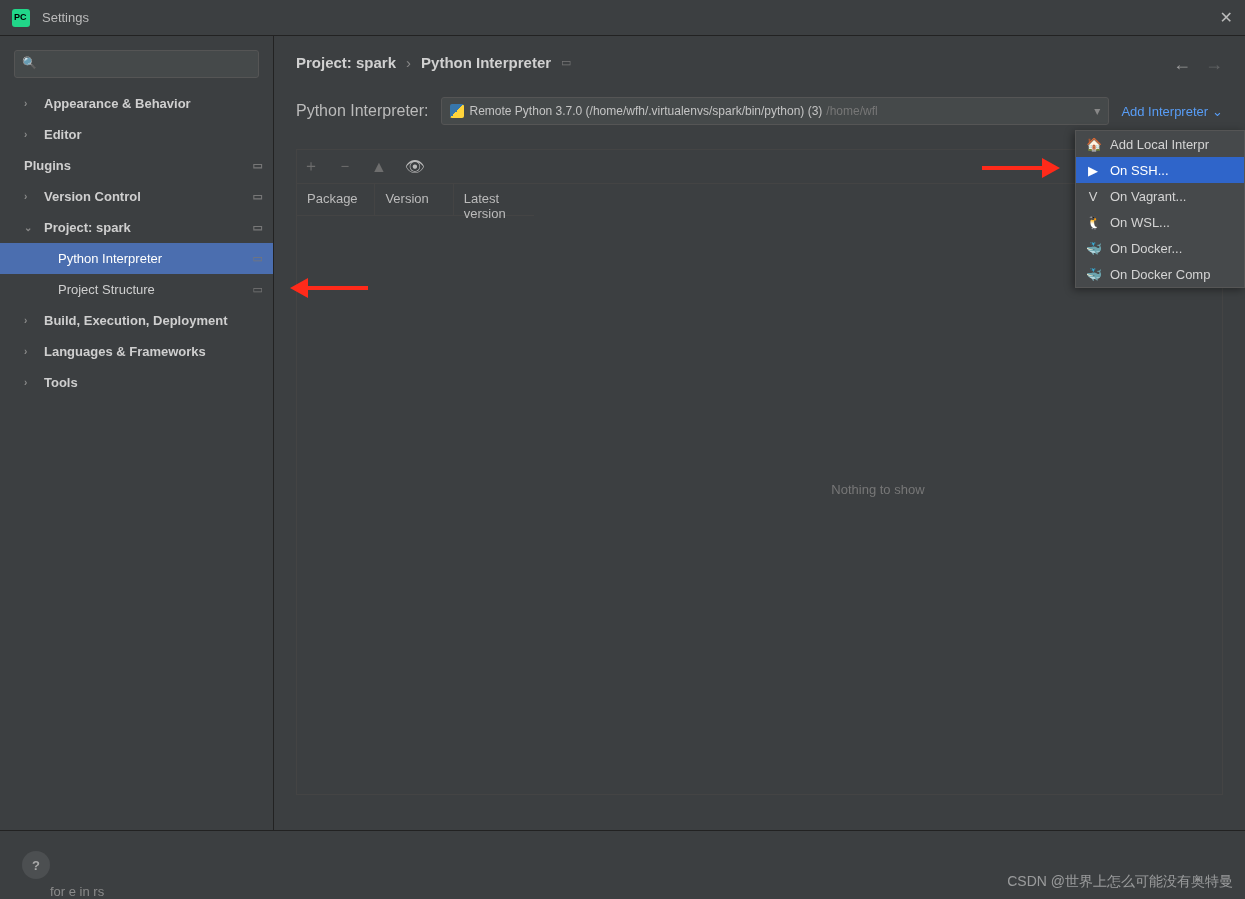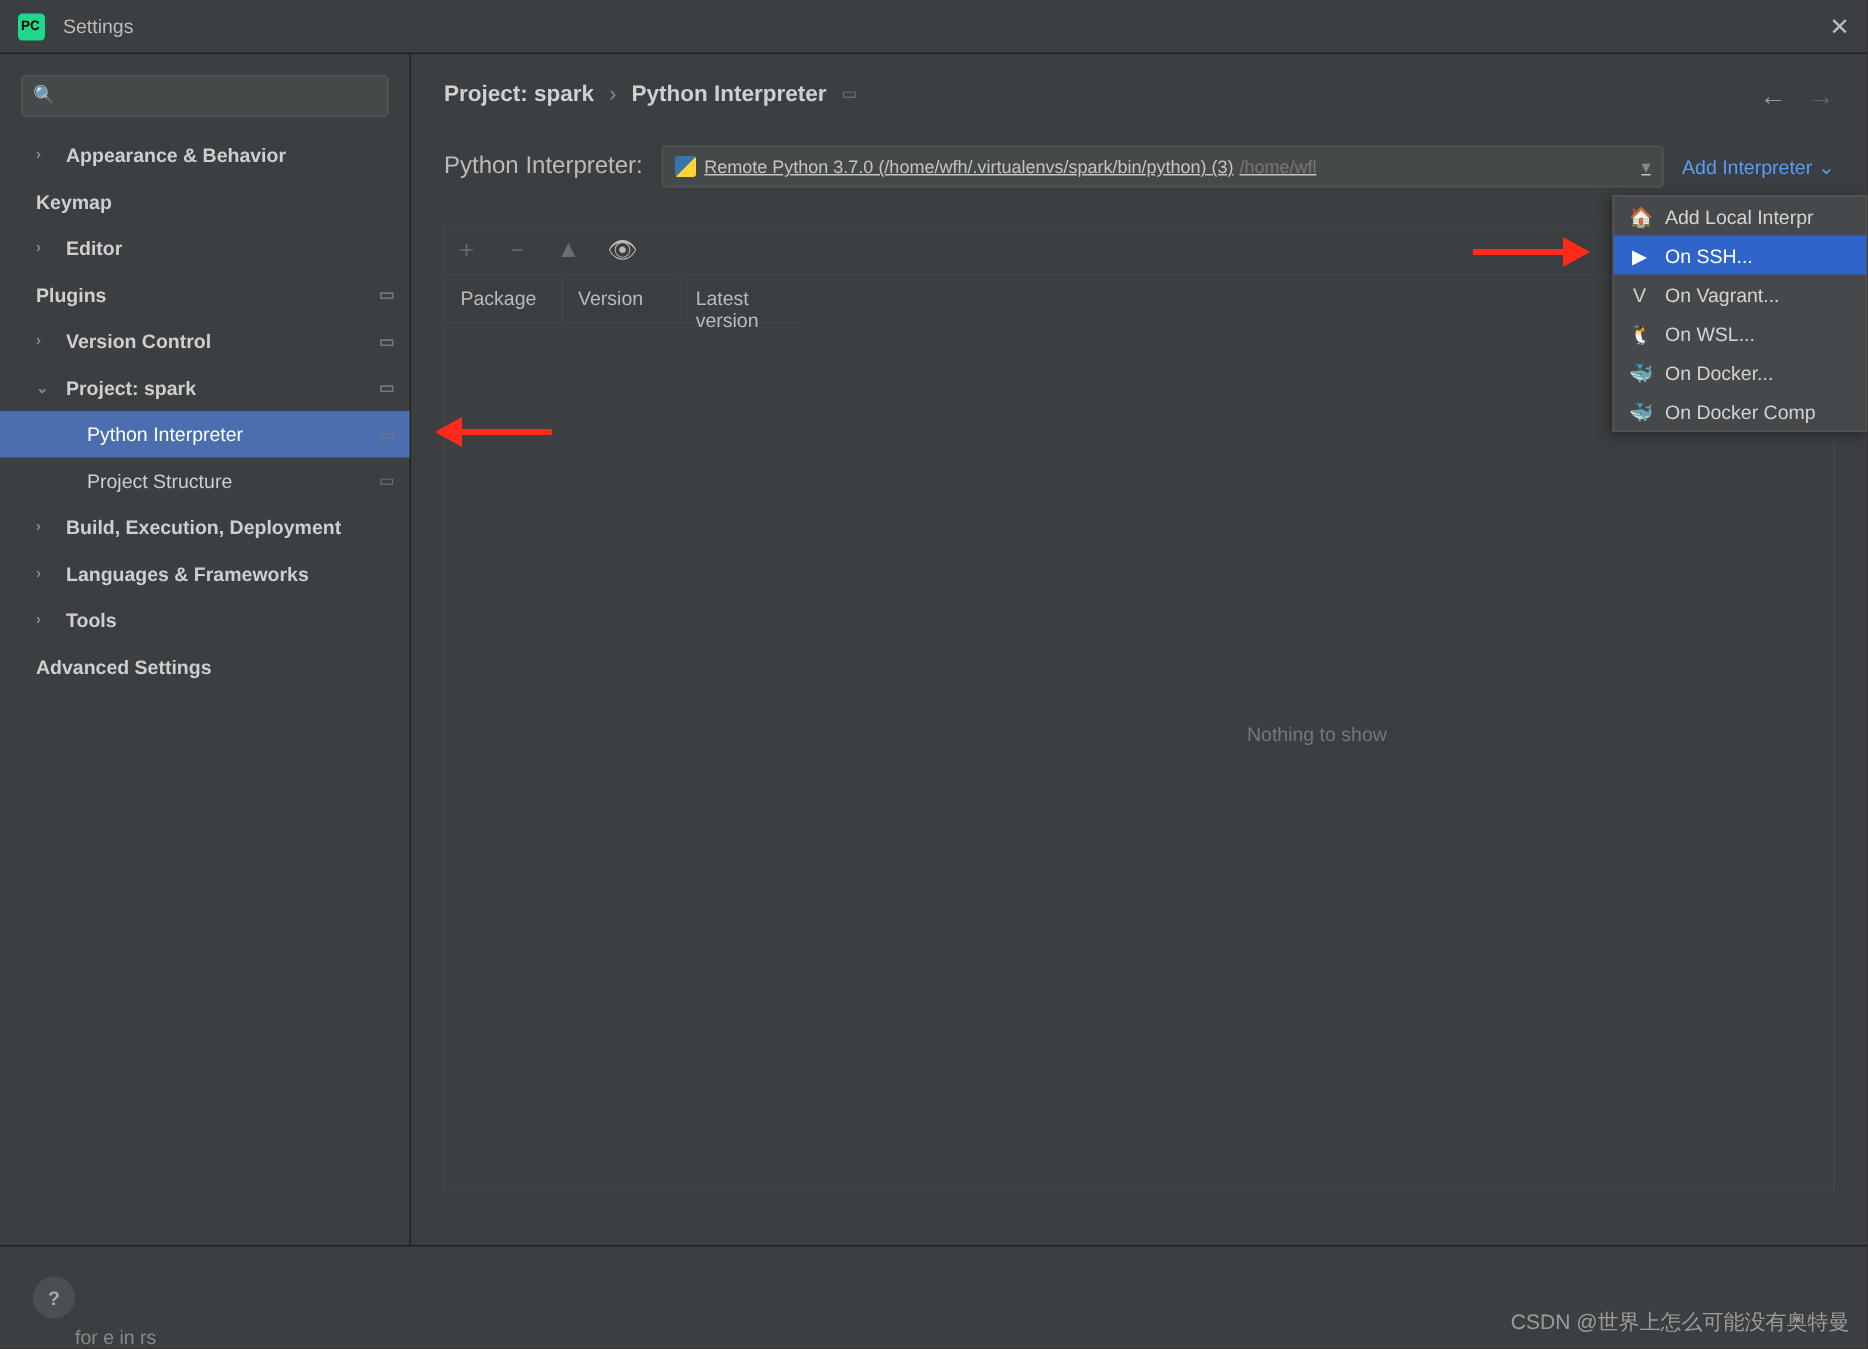--- a/index.html
+++ b/index.html
@@ -23,21 +23,21 @@
   .tree-item.sub { padding-left: 58px; font-weight: normal; }
   .tree-item.selected { background: #4b6eaf; color: #fff; }
   .tree-item .gear { margin-left: auto; color: #777; font-size: 11px; }
   .content { flex: 1; padding: 18px 22px; position: relative; }
   .breadcrumb { display: flex; align-items: center; gap: 10px; font-size: 15px; color: #d0d0d0; margin-bottom: 26px; }
   .breadcrumb .sep { color: #888; }
   .breadcrumb strong { font-weight: bold; }
   .nav-arrows { position: absolute; right: 22px; top: 18px; display: flex; gap: 14px; color: #9a9a9a; font-size: 18px; }
   .interp-row { display: flex; align-items: center; gap: 12px; margin-bottom: 24px; }
   .interp-label { color: #bbbbbb; font-size: 16px; }
-  .interp-select { flex: 1; height: 28px; background: #45494a; border: 1px solid #555; border-radius: 3px; display: flex; align-items: center; padding: 0 8px; color: #c4c4c4; font-size: 12px; overflow: hidden; text-decoration: underline; }
+  .interp-select { flex: 1; height: 28px; background: #45494a; border: 1px solid #555; border-radius: 3px; display: flex; align-items: center; padding: 0 8px; color: #c4c4c4; font-size: 12px; overflow: hidden; }
   .interp-select .py-icon { width: 14px; height: 14px; margin-right: 6px; display: inline-block; background: linear-gradient(135deg,#3776ab 50%,#ffd43b 50%); border-radius: 2px; }
   .interp-select .extra { color: #777; margin-left: 4px; }
   .interp-select .dd { margin-left: auto; color: #888; }
   .add-interp { color: #589df6; font-size: 13px; cursor: pointer; display: flex; align-items: flex-start; gap: 4px; }
   .pkg-toolbar { display: flex; align-items: center; gap: 18px; padding: 6px 6px; border: 1px solid #444; border-bottom: none; background: #3c3f41; }
   .pkg-toolbar .tb-icon { color: #6e6e6e; font-size: 16px; cursor: pointer; }
   .pkg-table { border: 1px solid #444; height: 612px; display: flex; flex-direction: row; }
   .pkg-head { display: flex; background: #3c3f41; border-bottom: 1px solid #444; height: 32px; }
   .pkg-head .col { padding: 7px 10px; color: #bbbbbb; font-size: 13px; border-right: 1px solid #444; }
   .col-pkg { flex: 1.05; } .col-ver { flex: 1.05; } .col-lat { flex: 1.1; border-right: none !important; }
@@ -74,23 +74,20 @@
   <div class="sidebar">
     <div class="search-box search-wrap">
       <span class="mag">🔍</span>
       <input type="text" style="padding-left: 24px;" placeholder="">
     </div>
     <div class="tree" id="tree">
         <div class="tree-item bold has-chev">
           <span class="chevron">›</span>
           <span>Appearance &amp; Behavior</span>
         </div>
-        <div class="tree-item bold">
-          <span>Keymap</span>
-        </div>
         <div class="tree-item bold has-chev">
           <span class="chevron">›</span>
           <span>Editor</span>
         </div>
         <div class="tree-item bold">
           <span>Plugins</span>
           <span class="gear">▭</span>
         </div>
         <div class="tree-item bold has-chev">
           <span class="chevron">›</span>
@@ -114,23 +111,20 @@
           <span class="chevron">›</span>
           <span>Build, Execution, Deployment</span>
         </div>
         <div class="tree-item bold has-chev">
           <span class="chevron">›</span>
           <span>Languages &amp; Frameworks</span>
         </div>
         <div class="tree-item bold has-chev">
           <span class="chevron">›</span>
           <span>Tools</span>
-        </div>
-        <div class="tree-item bold">
-          <span>Advanced Settings</span>
         </div>
       </div>
   </div>
 
   <div class="content">
     <div class="breadcrumb">
       <strong>Project: spark</strong>
       <span class="sep">›</span>
       <strong>Python Interpreter</strong>
       <span style="color:#777;font-size:11px;">▭</span>

